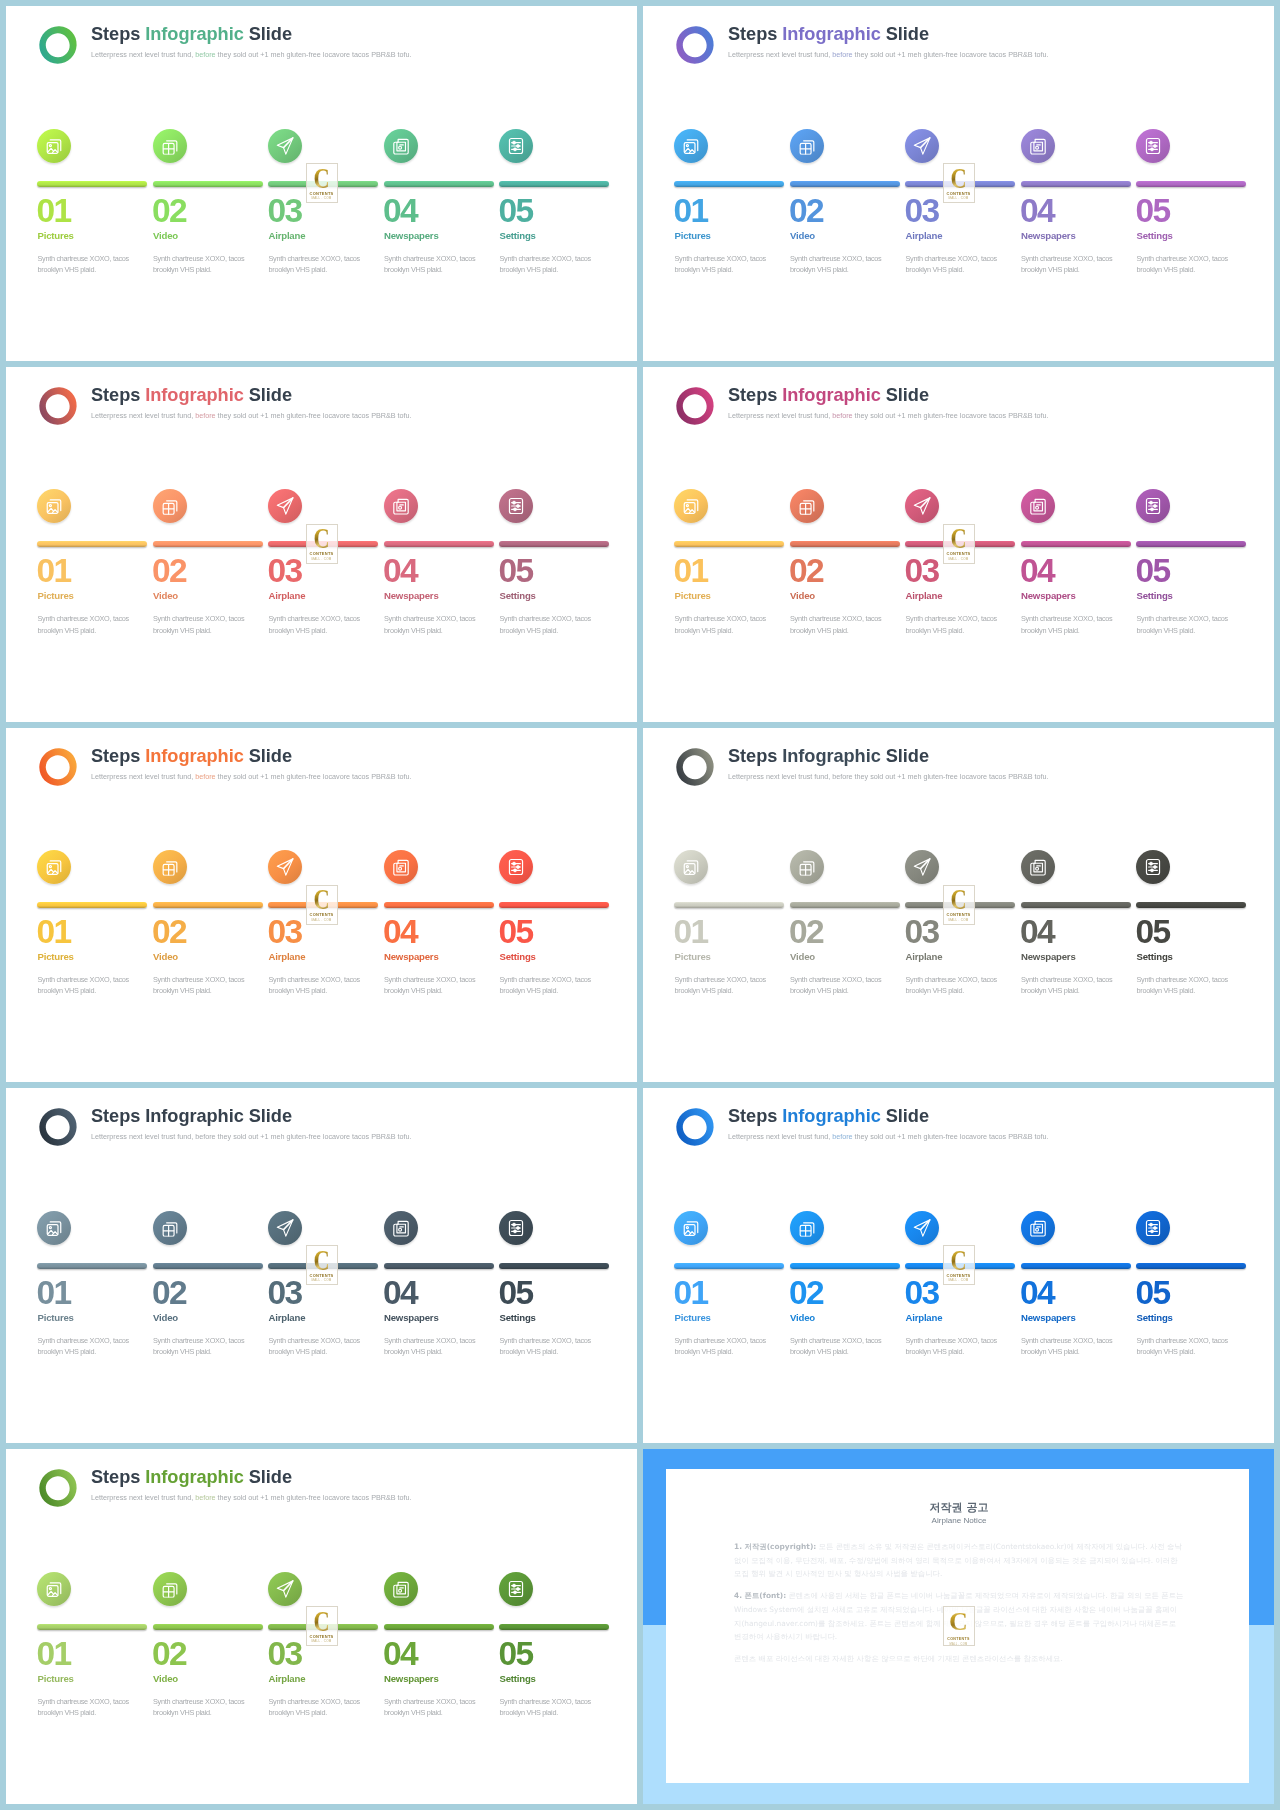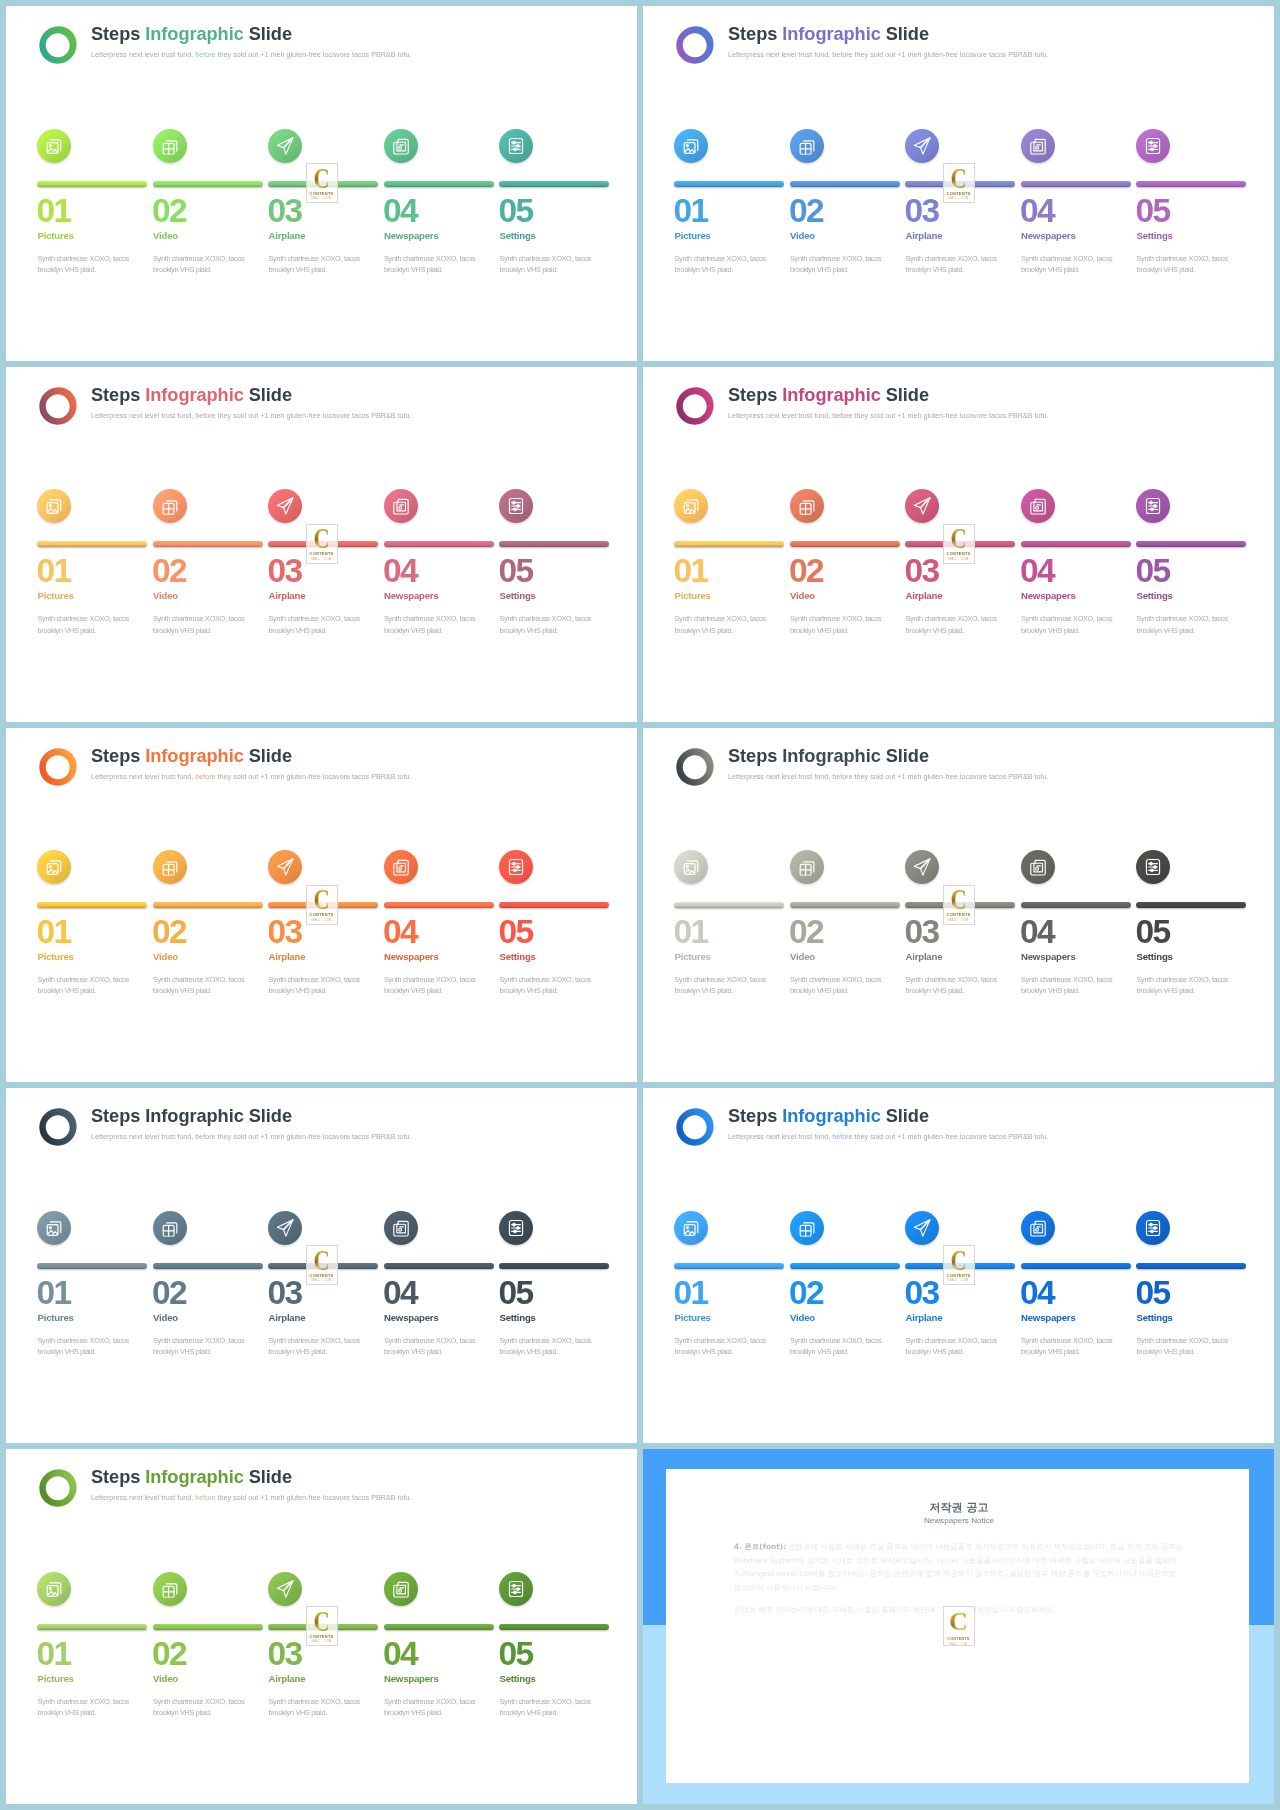--- a/index.html
+++ b/index.html
@@ -1084,24 +1084,25 @@
     <div class="wm">
       <div class="g">C</div>
       <div class="t1">CONTENTS</div>
       <div class="t2">MALL . COM</div>
     </div>
   </div>
     <div class="slide cslide">
     <div class="cband"></div>
     <div class="cpaper">
       <div class="ctitle">저작권 공고</div>
-      <div class="csub">Newspapers Notice</div>
+      <div class="csub">Airplane Notice</div>
       <div class="cbody">
+          <p><b>1. 저작권(copyright):</b><span> 모든 콘텐츠의 소유 및 저작권은 콘텐츠메이커스토리(Contentstokaeo.kr)에 제작자에게 있습니다. 사전 승낙 없이 모집적 이용, 무단전재, 배포, 수정/양법에 의하여 영리 목적으로 이용하여서 제3자에게 이용되는 것은 금지되어 있습니다. 이러한 모집 행위 발견 시 민사적인 민사 및 형사상의 사법을 받습니다.</span></p>
           <p><b>4. 폰트(font):</b><span> 콘텐츠에 사용된 서체는 한글 폰트는 네이버 나눔글꼴로 제작되었으며 자유로이 제작되었습니다. 한글 외의 모든 폰트는 Windows System에 설치된 서체로 고유로 제작되었습니다. 네이버 나눔글꼴 라이선스에 대한 자세한 사항은 네이버 나눔글꼴 홈페이지(hangeul.naver.com)를 참조하세요. 폰트는 콘텐츠에 함께 제공되지 않으므로, 필요한 경우 해당 폰트를 구입하시거나 대체폰트로 변경하여 사용하시기 바랍니다.</span></p>
-          <p><span>콘텐츠 배포 라이선스에 대한 자세한 사항은 홈페이지 하단에 기재된 인지하였습니다 참조하세요.</span></p>
+          <p><span>콘텐츠 배포 라이선스에 대한 자세한 사항은 않으므로 하단에 기재된 콘텐츠라이선스를 참조하세요.</span></p>
         </div>
     </div>
     <div class="cwm">
       <div class="g">C</div>
       <div class="t1">CONTENTS</div>
       <div class="t2">MALL . COM</div>
     </div>
   </div>
   </div>
 

